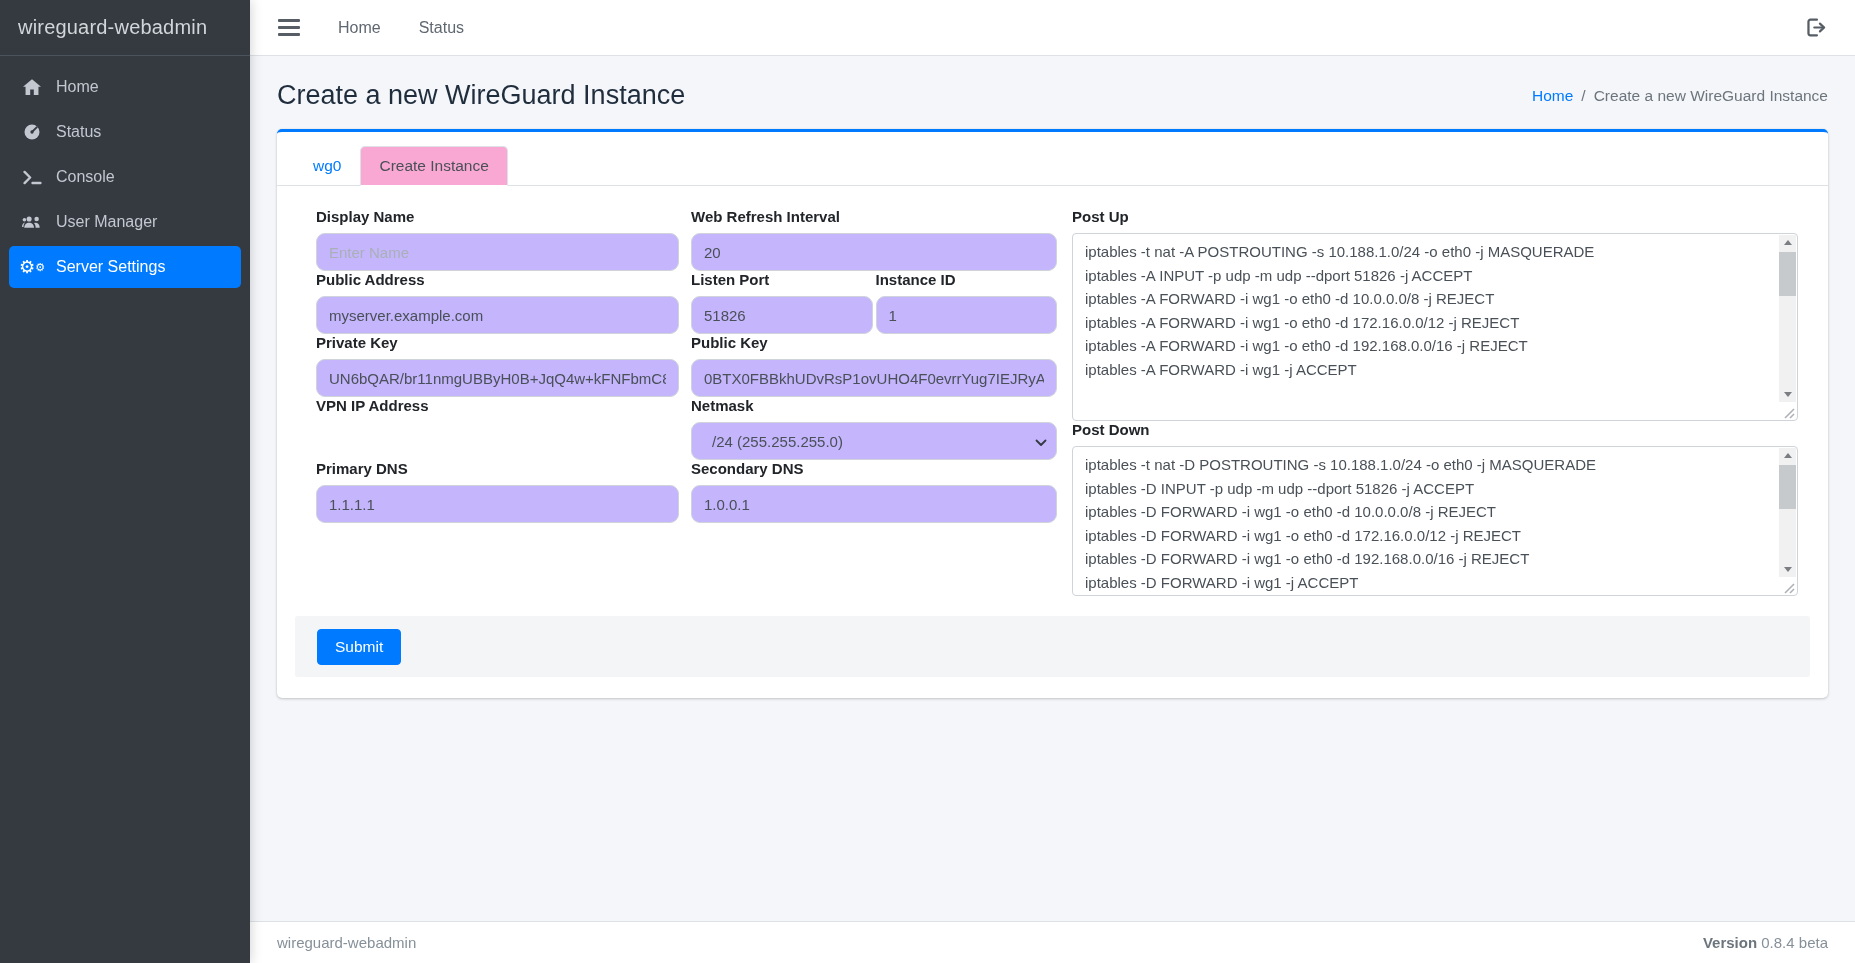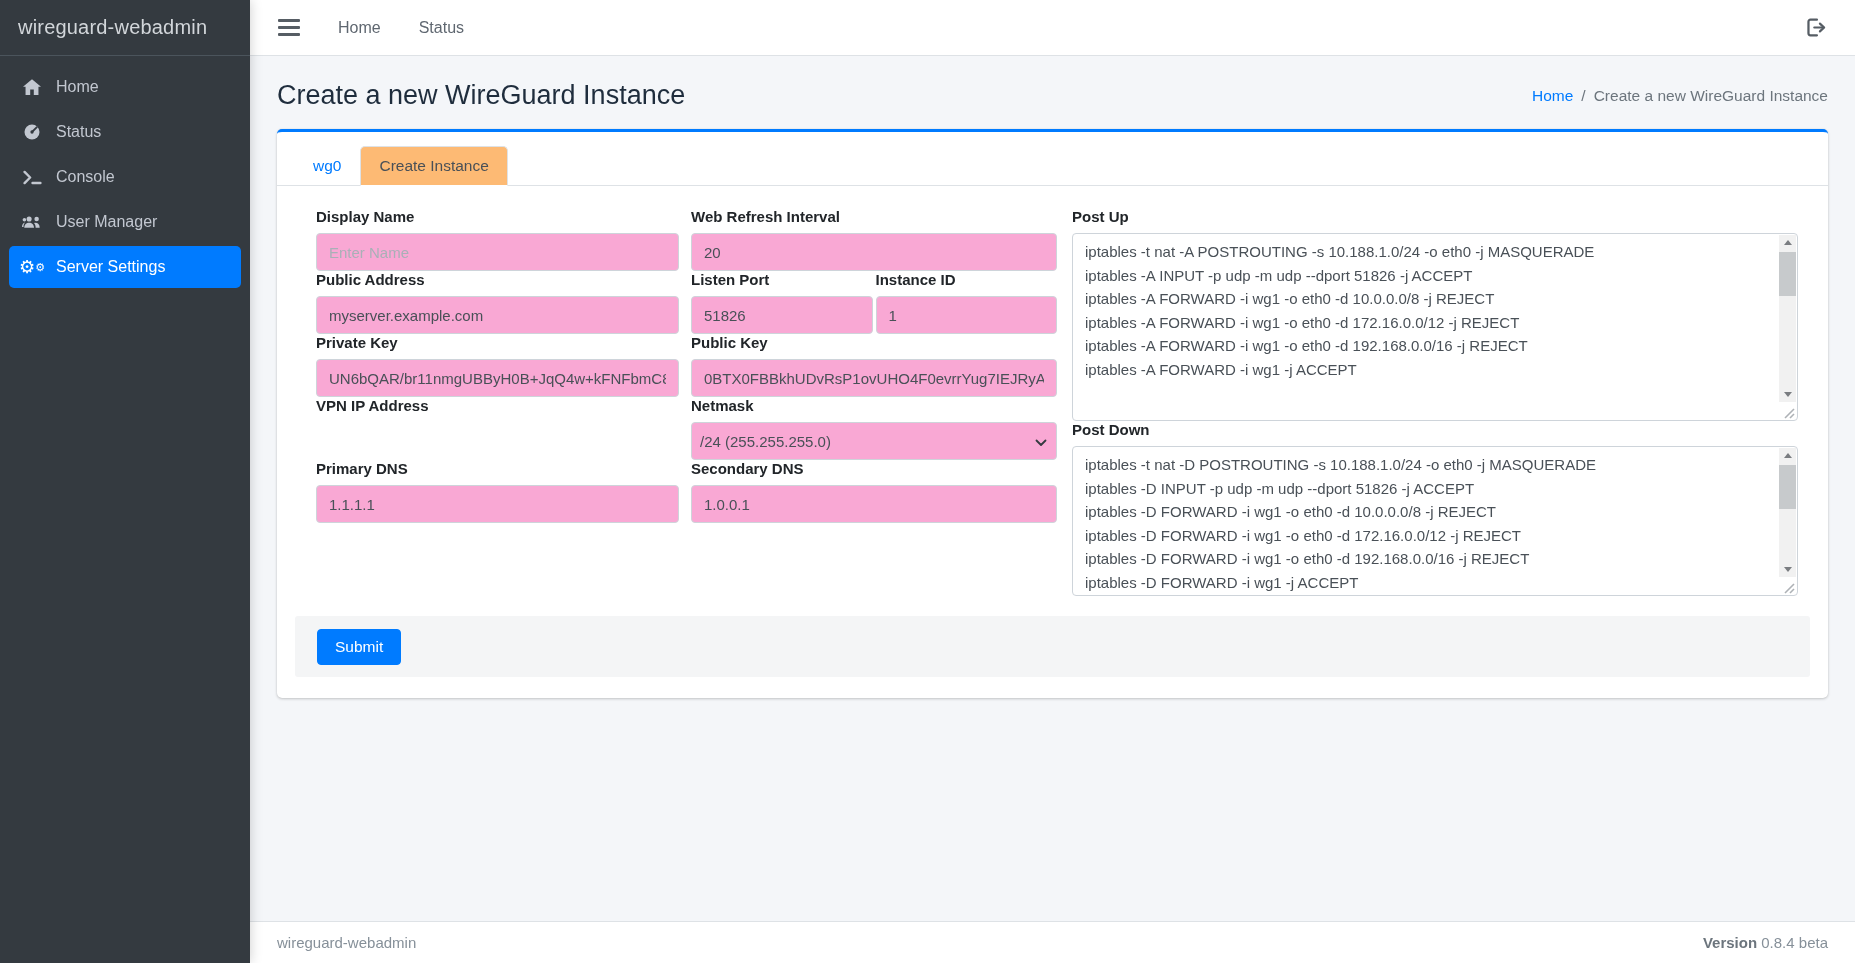--- a/index.html
+++ b/index.html
@@ -71,39 +71,39 @@
     box-shadow:0 0 1px rgba(0,0,0,.125), 0 1px 3px rgba(0,0,0,.2);
   }
   .card-header { padding:14px 20px 0 17px; border-bottom:1px solid #dee2e6; }
   .tabs { display:flex; list-style:none; }
   .tab {
     padding:10px 18px; font-size:15.5px; cursor:pointer;
     border:1px solid transparent; border-radius:5px 5px 0 0;
     margin-bottom:-1px; color:#007bff;
   }
   .tab.active {
-    color:#495057; background:#fdba74;
+    color:#495057; background:#f9a8d4;
     border-color:#dee2e6 #dee2e6 #fff;
   }
 
   .card-body { padding:22px 30px 6px 39px; display:flex; }
   .left-cols { width:741px; min-width:741px; display:grid; grid-template-columns:363px 366px; column-gap:12px; align-content:start; }
   .right-col { flex:1; margin-left:15px; }
   .form-group { }
   .form-label { display:block; font-size:15px; font-weight:700; color:#212529; margin-bottom:8px; white-space:nowrap; }
   .form-control {
-    width:100%; height:38px; border:1px solid #ced4da; border-radius:4px;
-    padding:0 12px; font-size:15px; color:#495057; background:#f9a8d4;
+    width:100%; height:38px; border:1px solid #ced4da; border-radius:9px;
+    padding:0 12px; font-size:15px; color:#495057; background:#c4b5fd;
     font-family:"Liberation Sans", sans-serif; outline:none;
   }
   .form-control::placeholder { color:#a9b0b7; }
   .split { display:grid; grid-template-columns:1fr 1fr; column-gap:3px; }
 
   .select-wrap { position:relative; }
-  select.form-control { appearance:none; -webkit-appearance:none; padding-left:8px; }
+  select.form-control { appearance:none; -webkit-appearance:none; padding-left:20px; }
   .chev { position:absolute; right:10px; top:11px; pointer-events:none; color:#343a40; }
 
   
   .fake-textarea {
     position:relative; border:1px solid #ced4da; border-radius:4px;
     background:#fff; overflow:hidden;
   }
   .ta-post-up { height:188px; }
   .ta-post-down { height:150px; }
   .ta-text {

